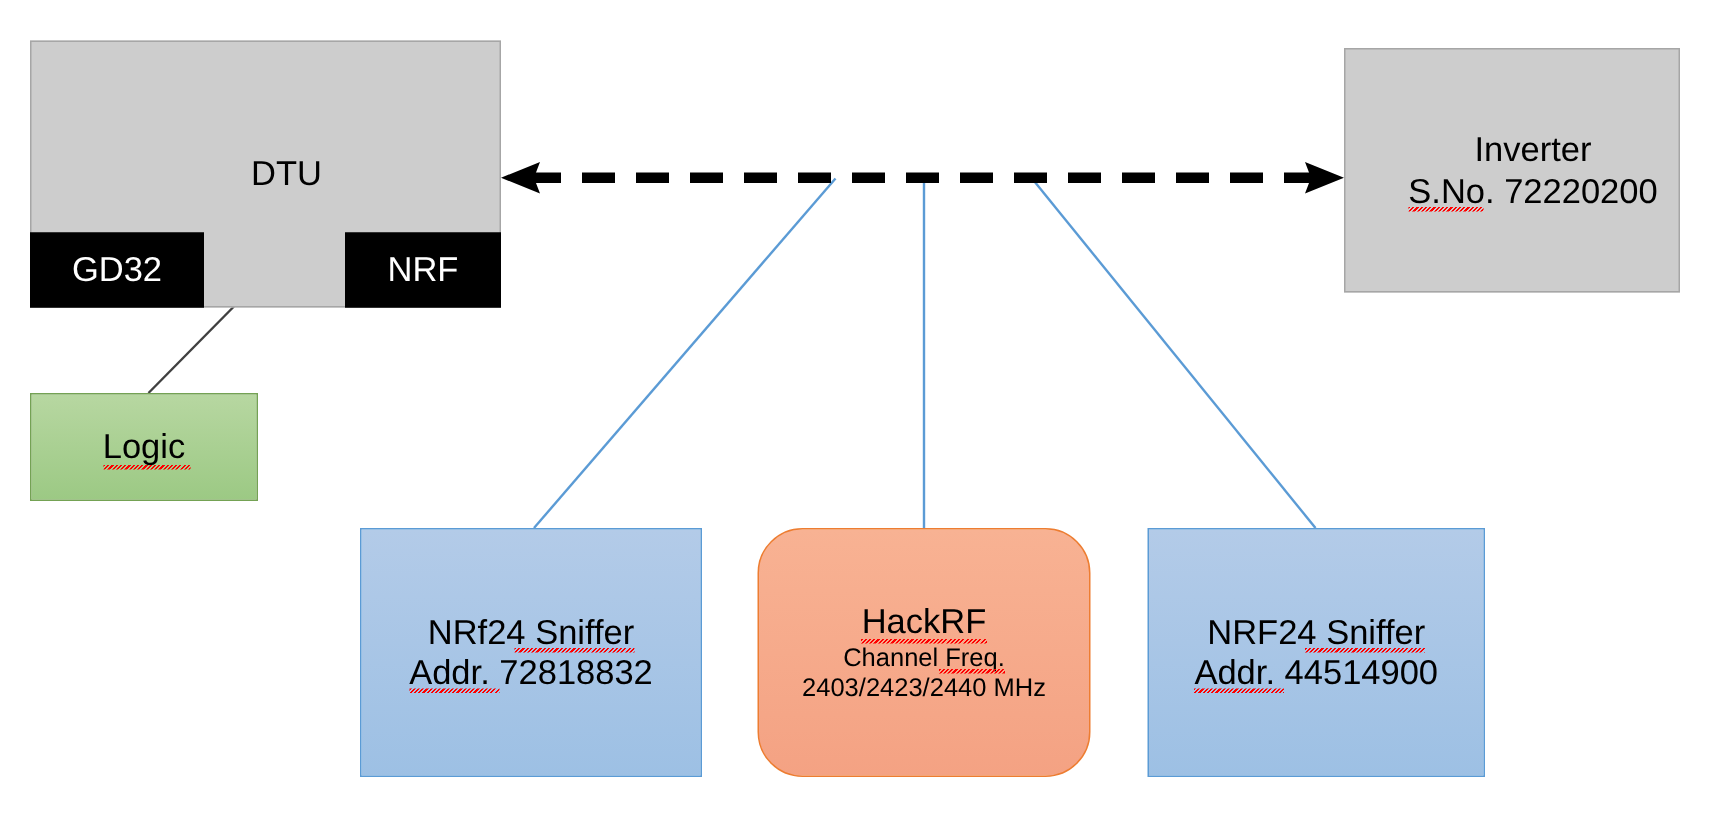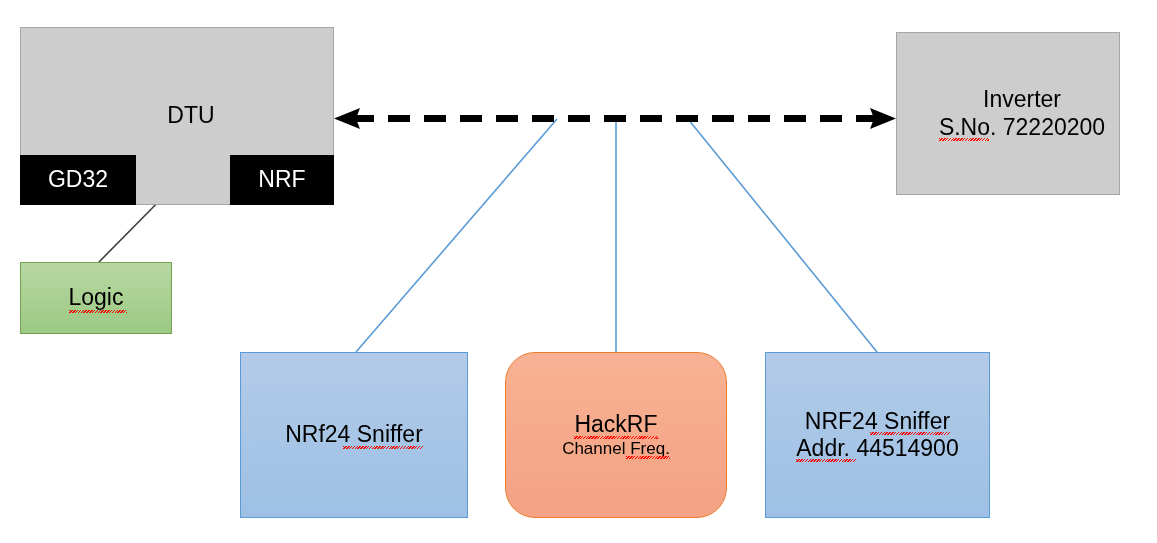--- a/index.html
+++ b/index.html
@@ -139,31 +139,36 @@
       <span>S.No. 72220200</span>
       <span class="squiggle" style="left:0px; bottom:0px; width:50px;"></span>
     </span>
   </div>
 
   <div class="node block-blue" style="left:240px; top:352px; width:228px; height:166px;">
     <span class="line1 underline-squiggle">
       <span>NRf24 Sniffer</span>
       <span class="squiggle" style="right:0px; bottom:0px; width:80px;"></span>
     </span>
+    <span class="line2 underline-squiggle">
+      <span>Addr. 72818832</span>
+      <span class="squiggle" style="left:0px; bottom:0px; width:60px;"></span>
+    </span>
   </div>
 
   <div class="node block-orange" style="left:505px; top:352px; width:222px; height:166px;border-radius:30px;">
     <span class="line1 underline-squiggle">
       <span>HackRF</span>
       <span class="squiggle" style="left:0px; bottom:0px; width:84px;"></span>
     </span>
     <span class="line2 small underline-squiggle">
       <span>Channel Freq.</span>
       <span class="squiggle" style="right:0px; bottom:0px; width:44px;"></span>
     </span>
+    <span class="line2 small">2403/2423/2440 MHz</span>
   </div>
 
   <div class="node block-blue" style="left:765px; top:352px; width:225px; height:166px;">
     <span class="line1 underline-squiggle">
       <span>NRF24 Sniffer</span>
       <span class="squiggle" style="right:0px; bottom:0px; width:80px;"></span>
     </span>
     <span class="line2 underline-squiggle">
       <span>Addr. 44514900</span>
       <span class="squiggle" style="left:0px; bottom:0px; width:60px;"></span>

